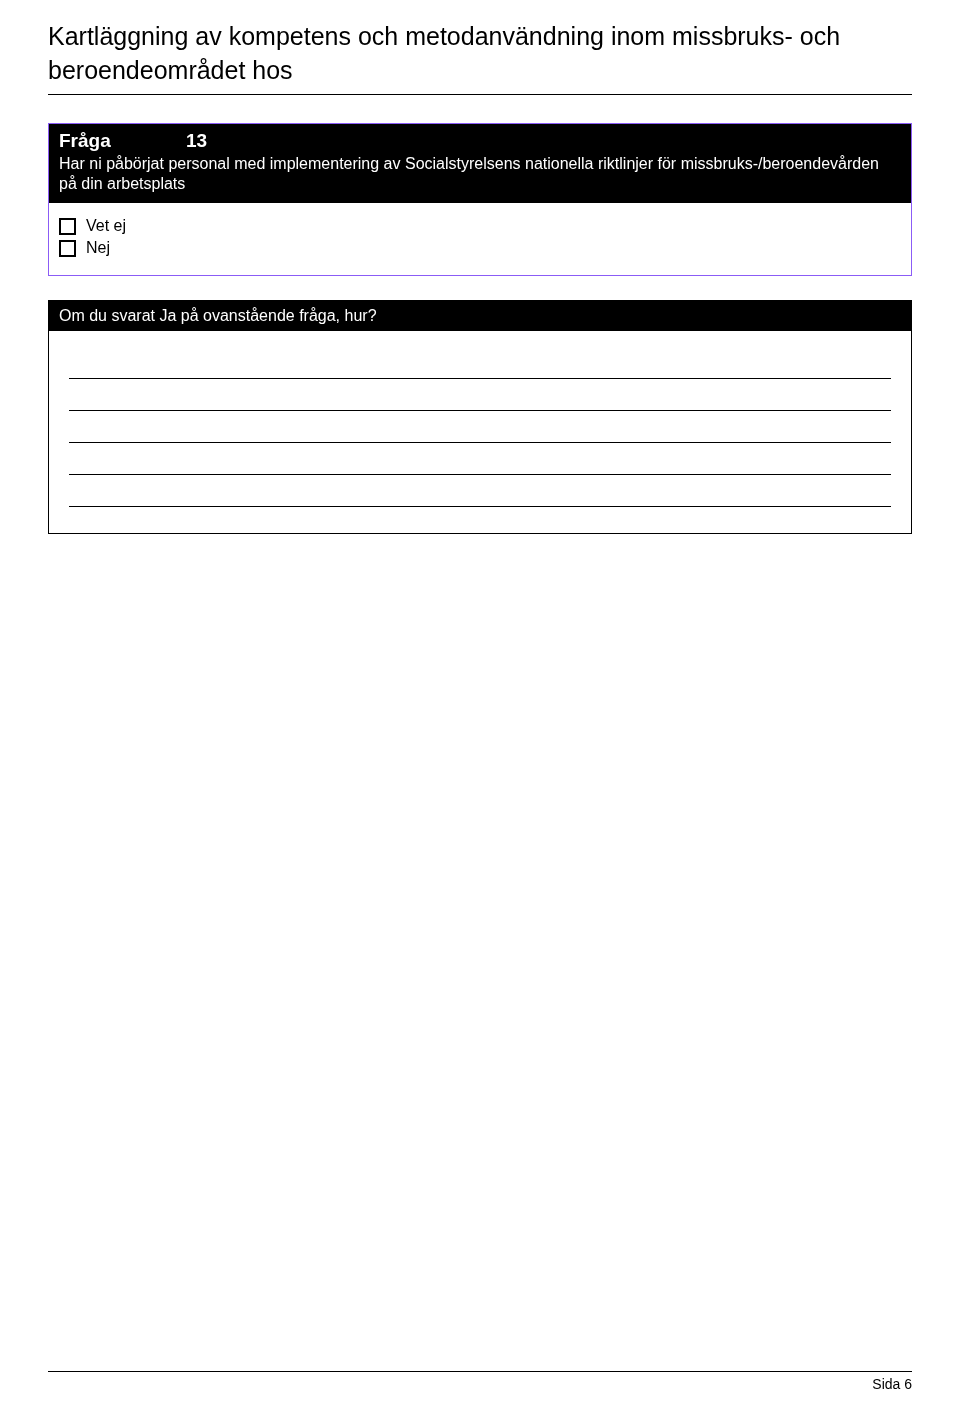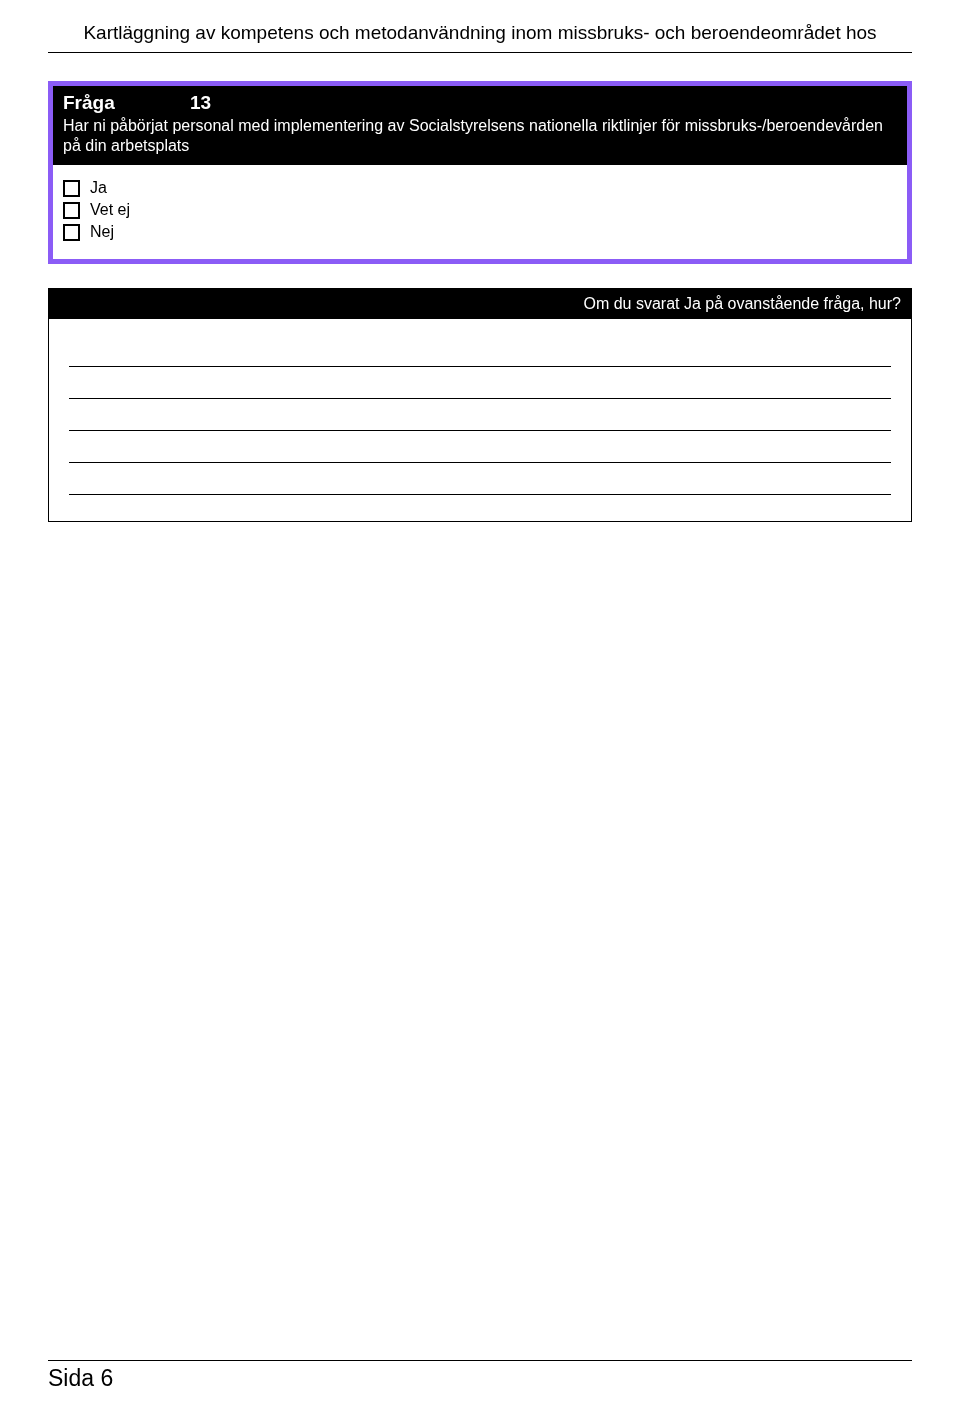--- a/index.html
+++ b/index.html
@@ -10,32 +10,31 @@
     background: #fff;
     color: #000;
     width: 960px;
     height: 1422px;
     position: relative;
   }
   .page {
     padding: 20px 48px 0 48px;
   }
   .header-title {
-    font-size: 19px;
+    font-size: 25px;
     line-height: 1.35;
     margin-bottom: 6px;
-    text-align: center;
   }
   .header-rule {
     border: none;
     border-top: 1.5px solid #000;
     margin: 0 0 28px 0;
   }
   .question-box {
-    border: 5px solid #8b5cf6;
+    border: 1px solid #8b5cf6;
     margin-bottom: 24px;
   }
   .question-header {
     background: #000;
     color: #fff;
     padding: 6px 10px 8px 10px;
   }
   .question-label-row {
     font-weight: bold;
     font-size: 19px;
@@ -67,21 +66,20 @@
     font-size: 16px;
   }
   .followup-box {
     border: 1px solid #000;
   }
   .followup-header {
     background: #000;
     color: #fff;
     padding: 6px 10px;
     font-size: 16px;
-    text-align: right;
   }
   .write-area {
     padding: 18px 20px 24px 20px;
   }
   .write-line {
     border-bottom: 1px solid #000;
     height: 30px;
     margin-bottom: 2px;
   }
   .footer {
@@ -89,45 +87,42 @@
     left: 48px;
     right: 48px;
     bottom: 30px;
   }
   .footer-rule {
     border: none;
     border-top: 1.5px solid #000;
     margin: 0 0 4px 0;
   }
   .footer-text {
-    font-size: 23px;
+    font-size: 14px;
+    text-align: right;
   }
 </style>
 </head>
 <body>
 
 <div class="page">
   <div class="header-title">
     <span>Kartläggning av kompetens och metodanvändning inom missbruks- och beroendeområdet hos</span><br>
   </div>
   <hr class="header-rule">
 
   <div class="question-box">
     <div class="question-header">
       <div class="question-label-row">
         <span class="q-word">Fråga</span>
         <span class="q-num">13</span>
       </div>
       <div class="question-text">Har ni påbörjat personal med implementering av Socialstyrelsens nationella riktlinjer för missbruks-/beroendevården på din arbetsplats</div>
     </div>
     <div class="options">
-      <div class="option-row">
-        <div class="checkbox"></div>
-        <span class="option-label">Ja</span>
-      </div>
       <div class="option-row">
         <div class="checkbox"></div>
         <span class="option-label">Vet ej</span>
       </div>
       <div class="option-row">
         <div class="checkbox"></div>
         <span class="option-label">Nej</span>
       </div>
     </div>
   </div>

